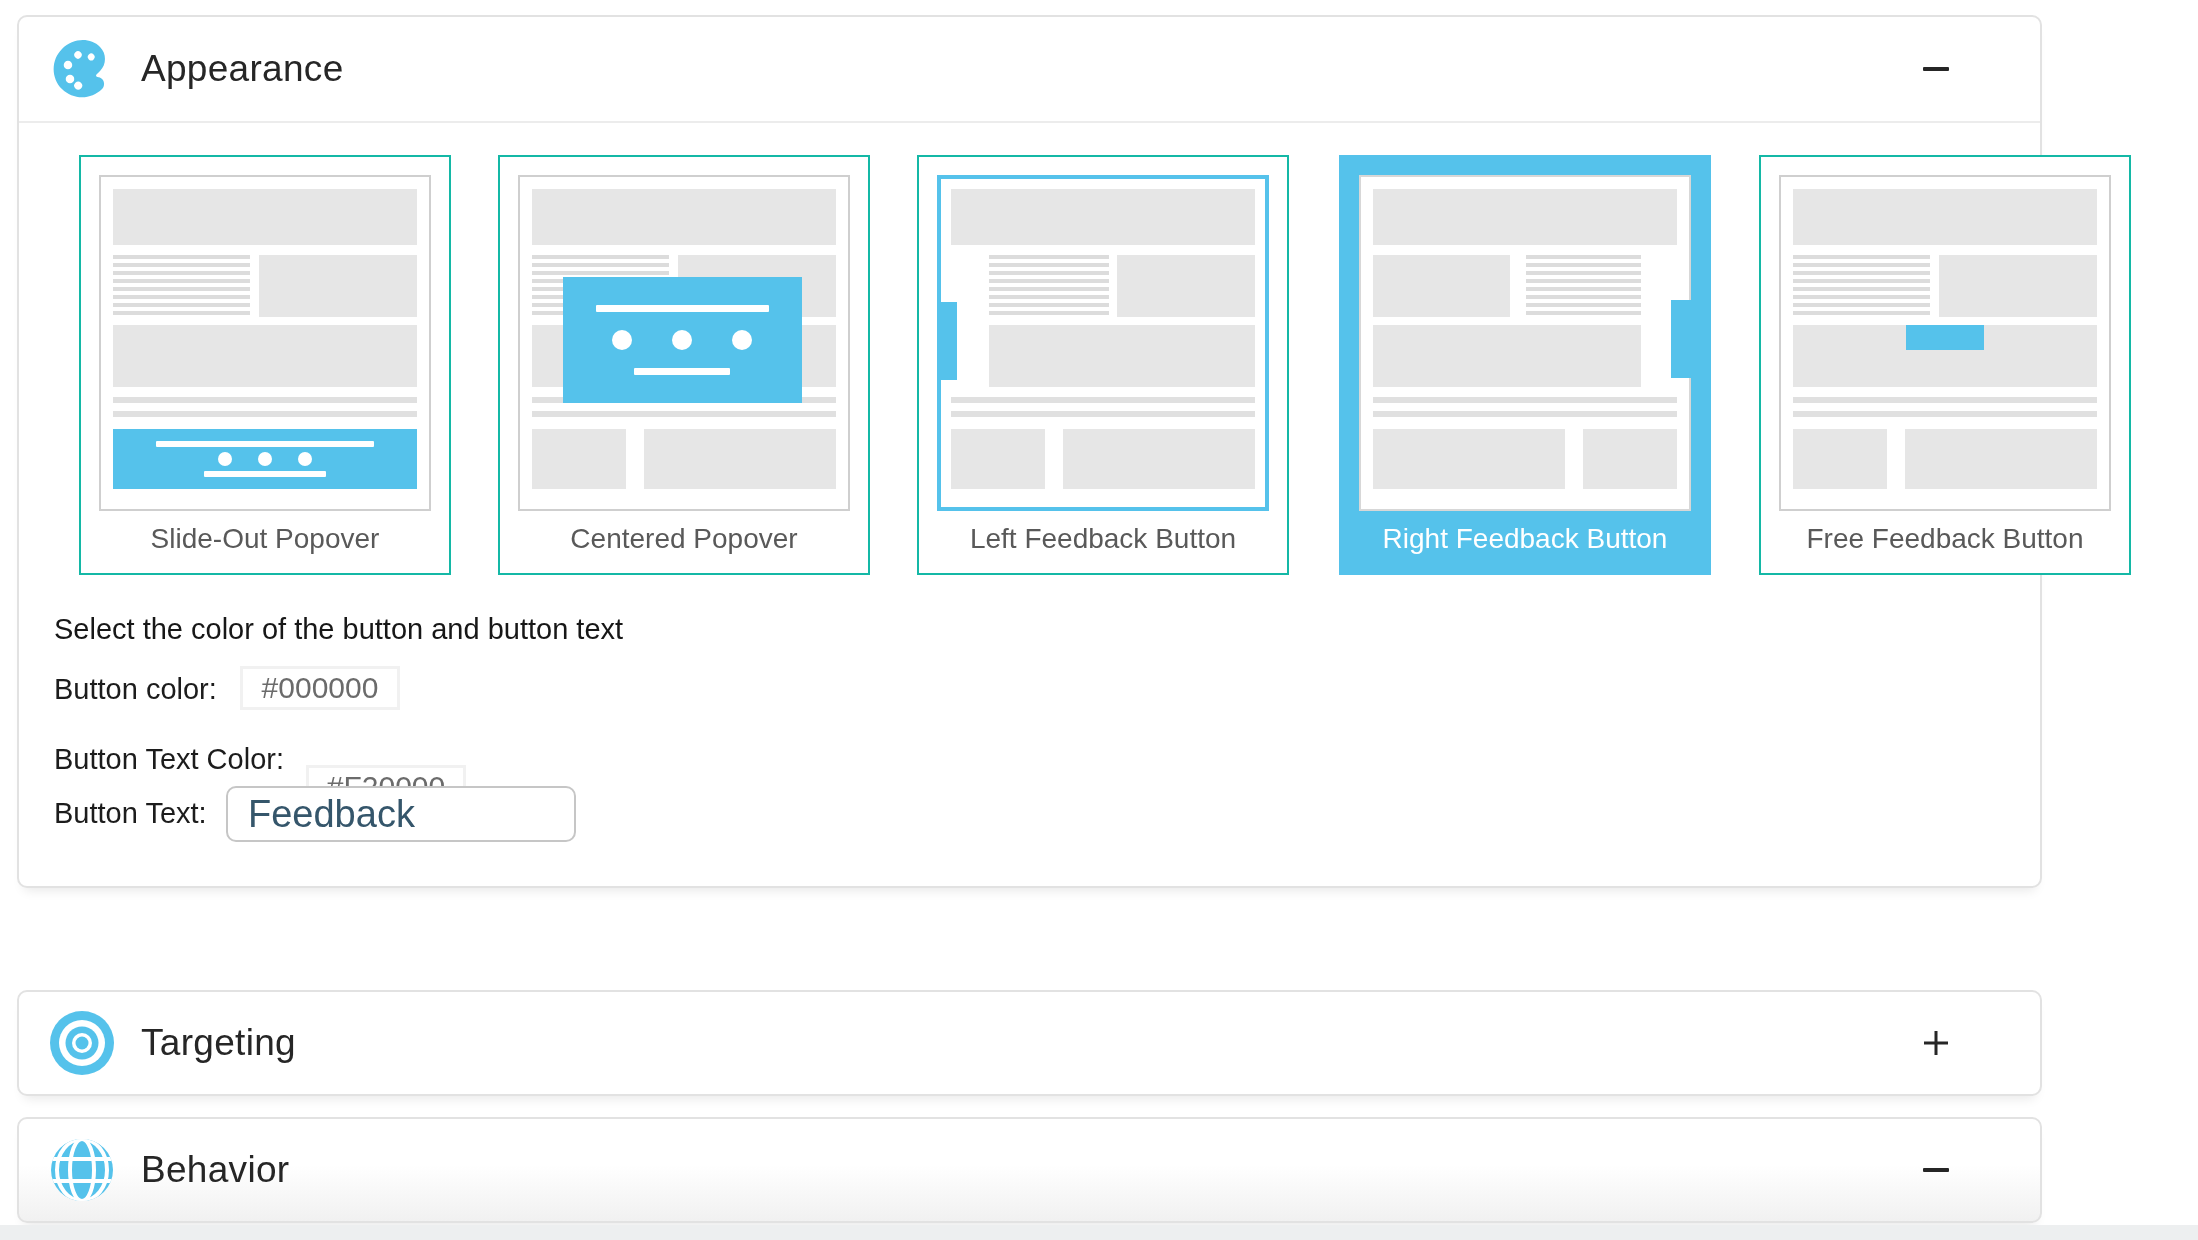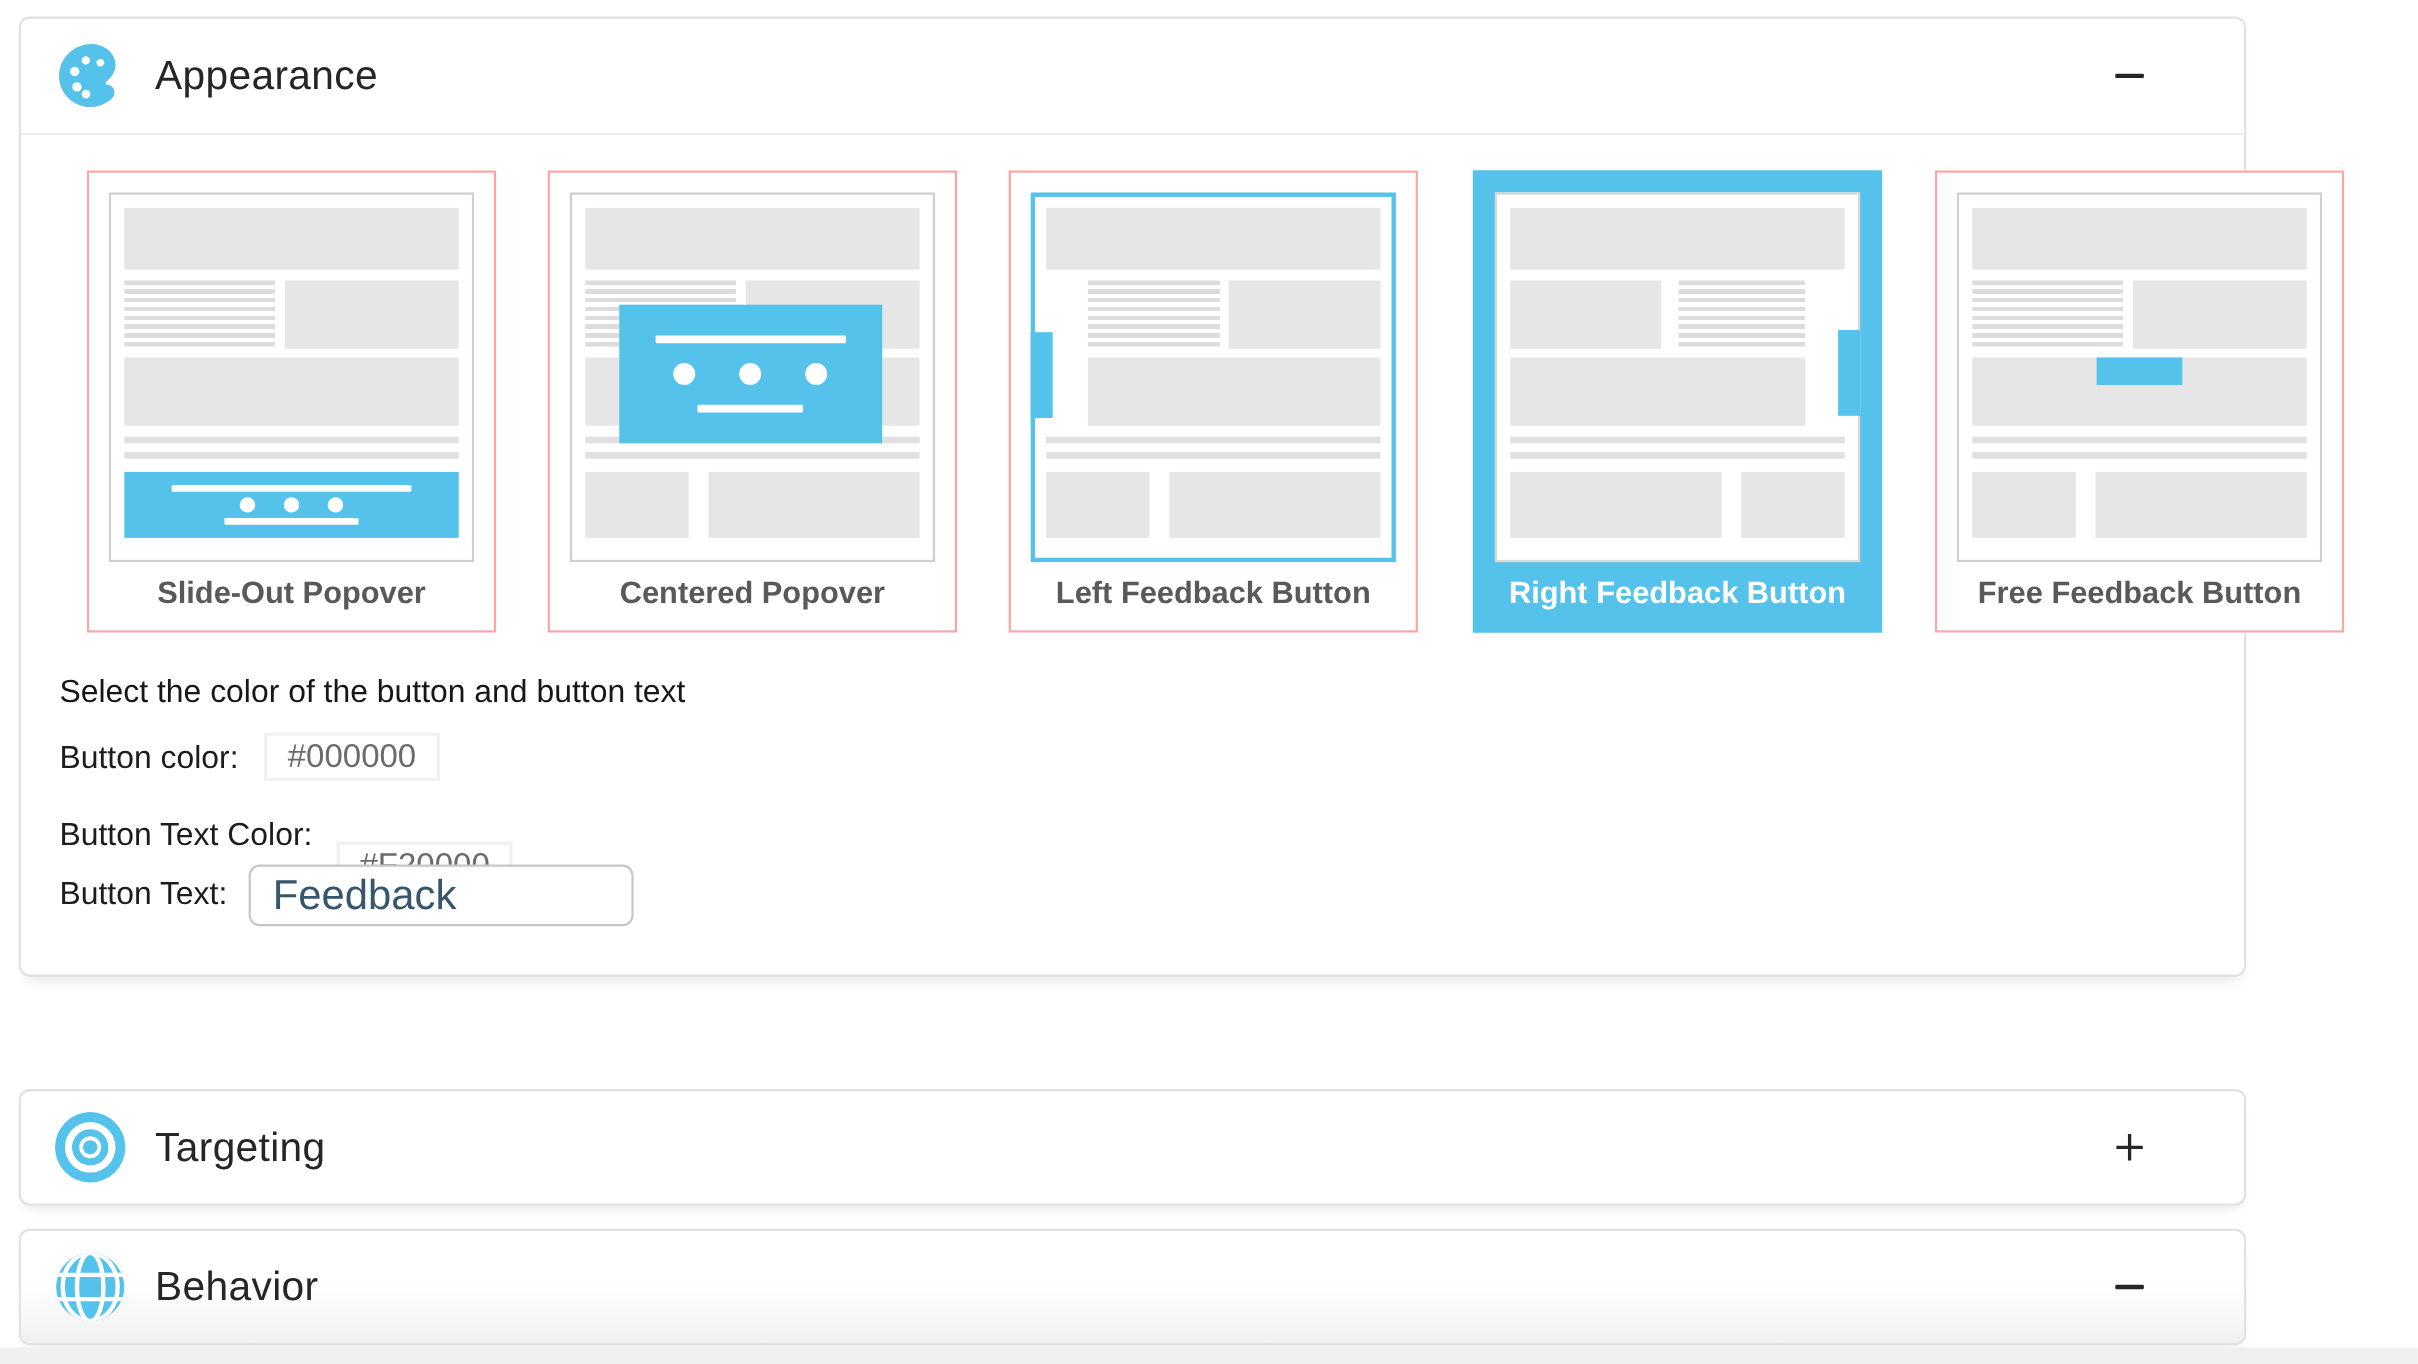--- a/index.html
+++ b/index.html
@@ -22,21 +22,21 @@
 
   .collapse-btn{position:absolute;right:84px;top:50%;transform:translateY(-50%);
                 width:40px;height:40px;background:none;border:none;display:flex;
                 align-items:center;justify-content:center;cursor:pointer;padding:0;}
   .minus-bar{width:26px;height:4px;background:#262626;border-radius:1px;display:block;}
 
   .sec-icon{width:68px;height:68px;flex:0 0 auto;}
 
   
   .opt{position:absolute;top:138px;width:372px;height:420px;background:#fff;
-       border:2px solid #fca5a5;box-sizing:border-box;cursor:pointer;font-weight:bold;}
+       border:2px solid #14b8a6;box-sizing:border-box;cursor:pointer;}
   .o1{left:60px;}.o2{left:479px;}.o3{left:898px;}.o4{left:1320px;}.o5{left:1740px;}
   .opt.selected{background:#55C2EB;border-color:#55C2EB;}
 
   .mk{position:absolute;left:18px;top:18px;width:332px;height:336px;background:#fff;
       border:2px solid #cfcfcf;box-sizing:border-box;padding:12px;}
   .opt.blue-border .mk{border:4px solid #55C2EB;padding:10px;}
   .opt.selected .mk{border-color:#d7d7d7;}
 
   .olabel{position:absolute;left:4px;right:4px;top:366px;text-align:center;font-size:28px;
           color:#595959;white-space:nowrap;}

